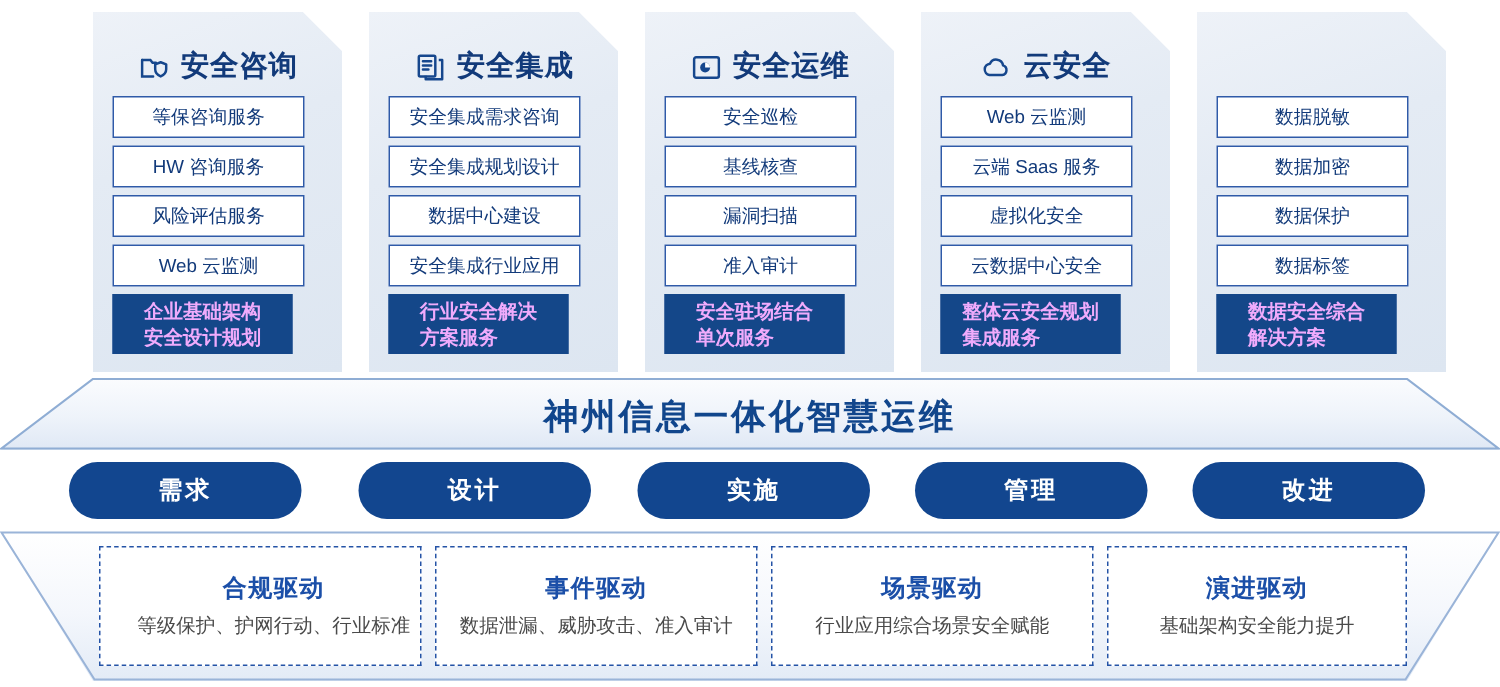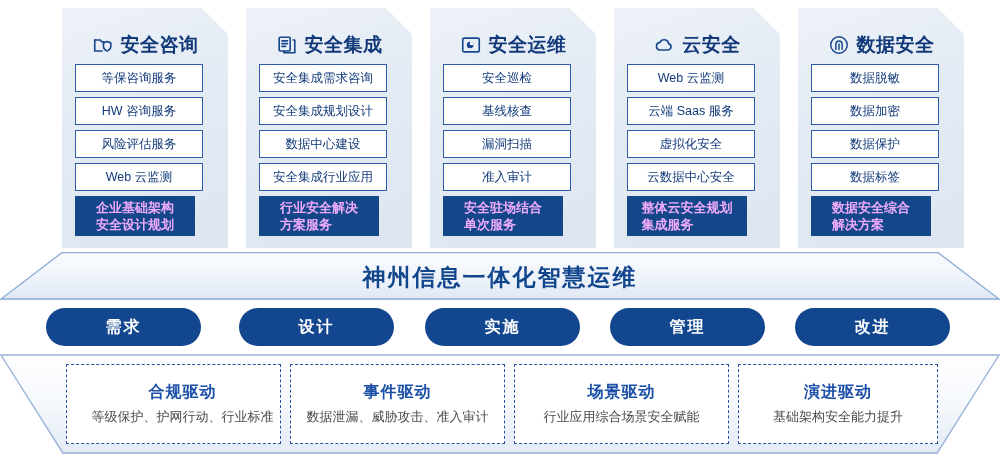--- a/index.html
+++ b/index.html
@@ -212,28 +212,20 @@
         <div class="item-solid">
           <div>
             <span>整体云安全规划</span>
             <span>集成服务</span>
           </div>
         </div>
       </div>
     </div>
 
     <div class="pillar p4">
-      <div class="pillar-head">
-        <svg class="ic" viewBox="0 0 24 24" fill="none" stroke="#16478d" stroke-width="1.6">
-          <circle cx="12" cy="12" r="9"></circle>
-          <path d="M8.6 17V11a3.4 3.4 0 0 1 6.8 0v6" stroke-linecap="round"></path>
-          <path d="M12 17v-6" stroke-linecap="round"></path>
-        </svg>
-        <div class="pillar-title">数据安全</div>
-      </div>
       <div class="items">
         <div class="item">数据脱敏</div>
         <div class="item">数据加密</div>
         <div class="item">数据保护</div>
         <div class="item">数据标签</div>
         <div class="item-solid">
           <div>
             <span>数据安全综合</span>
             <span>解决方案</span>
           </div>

